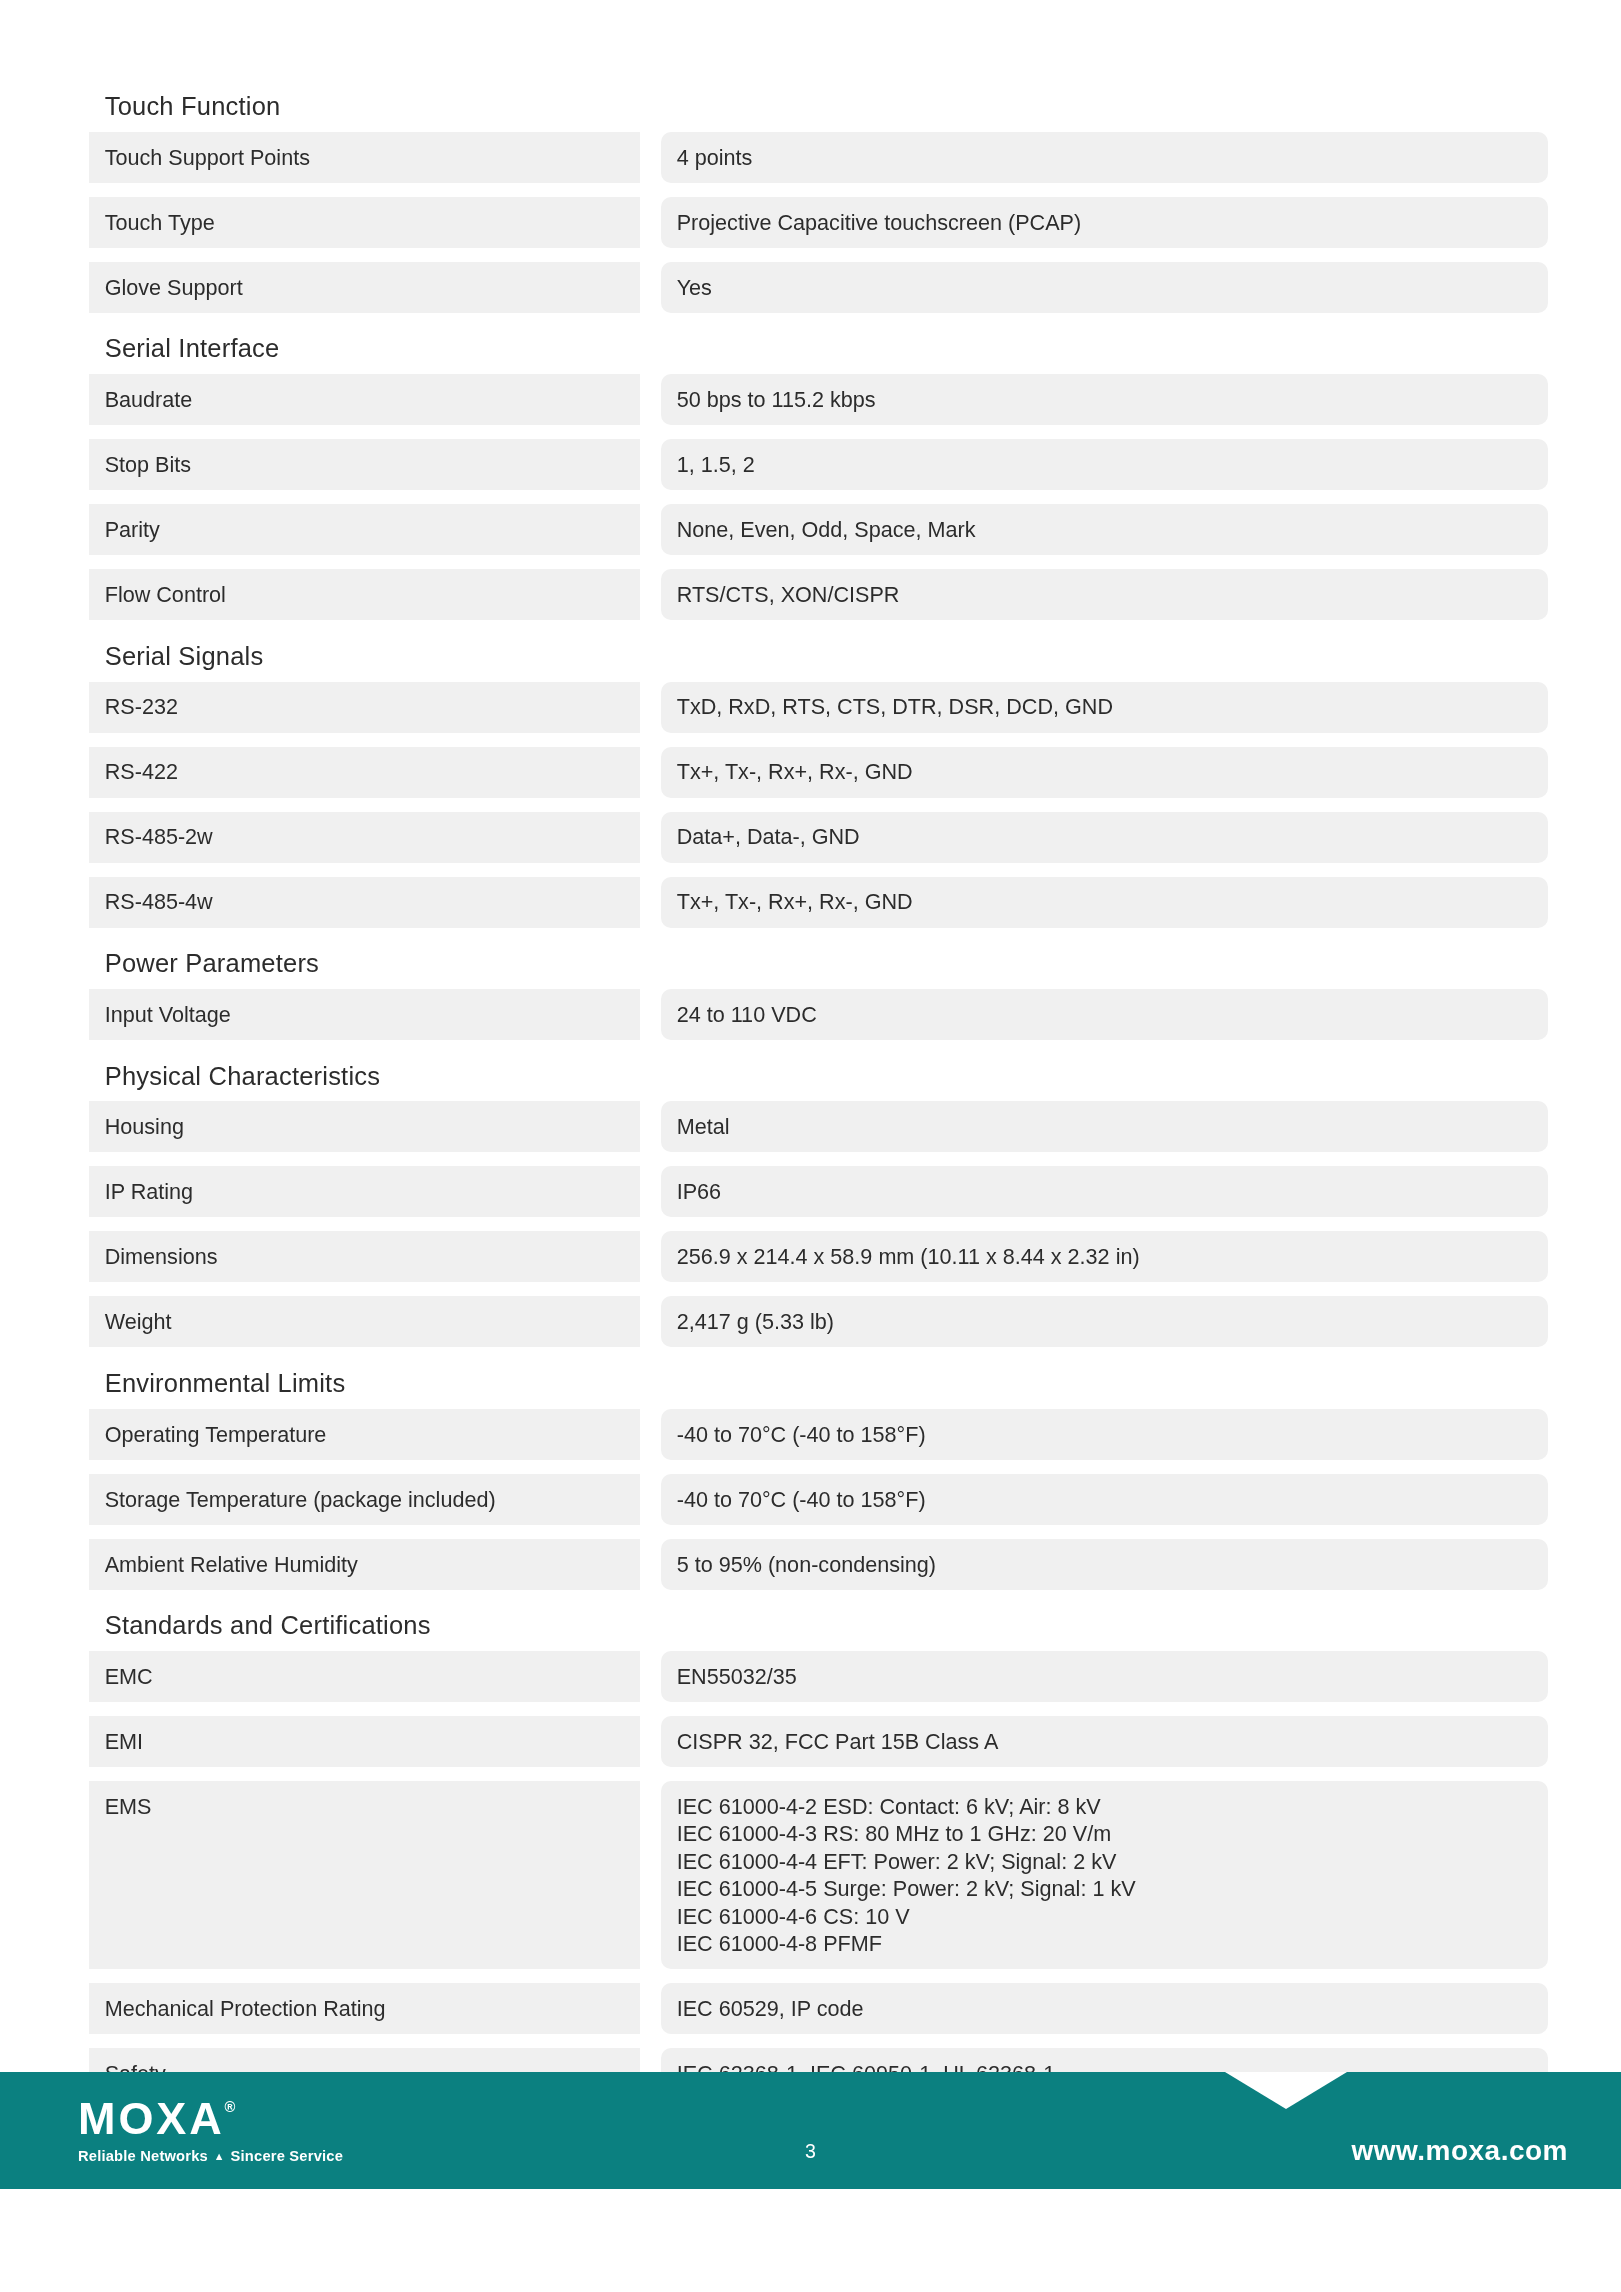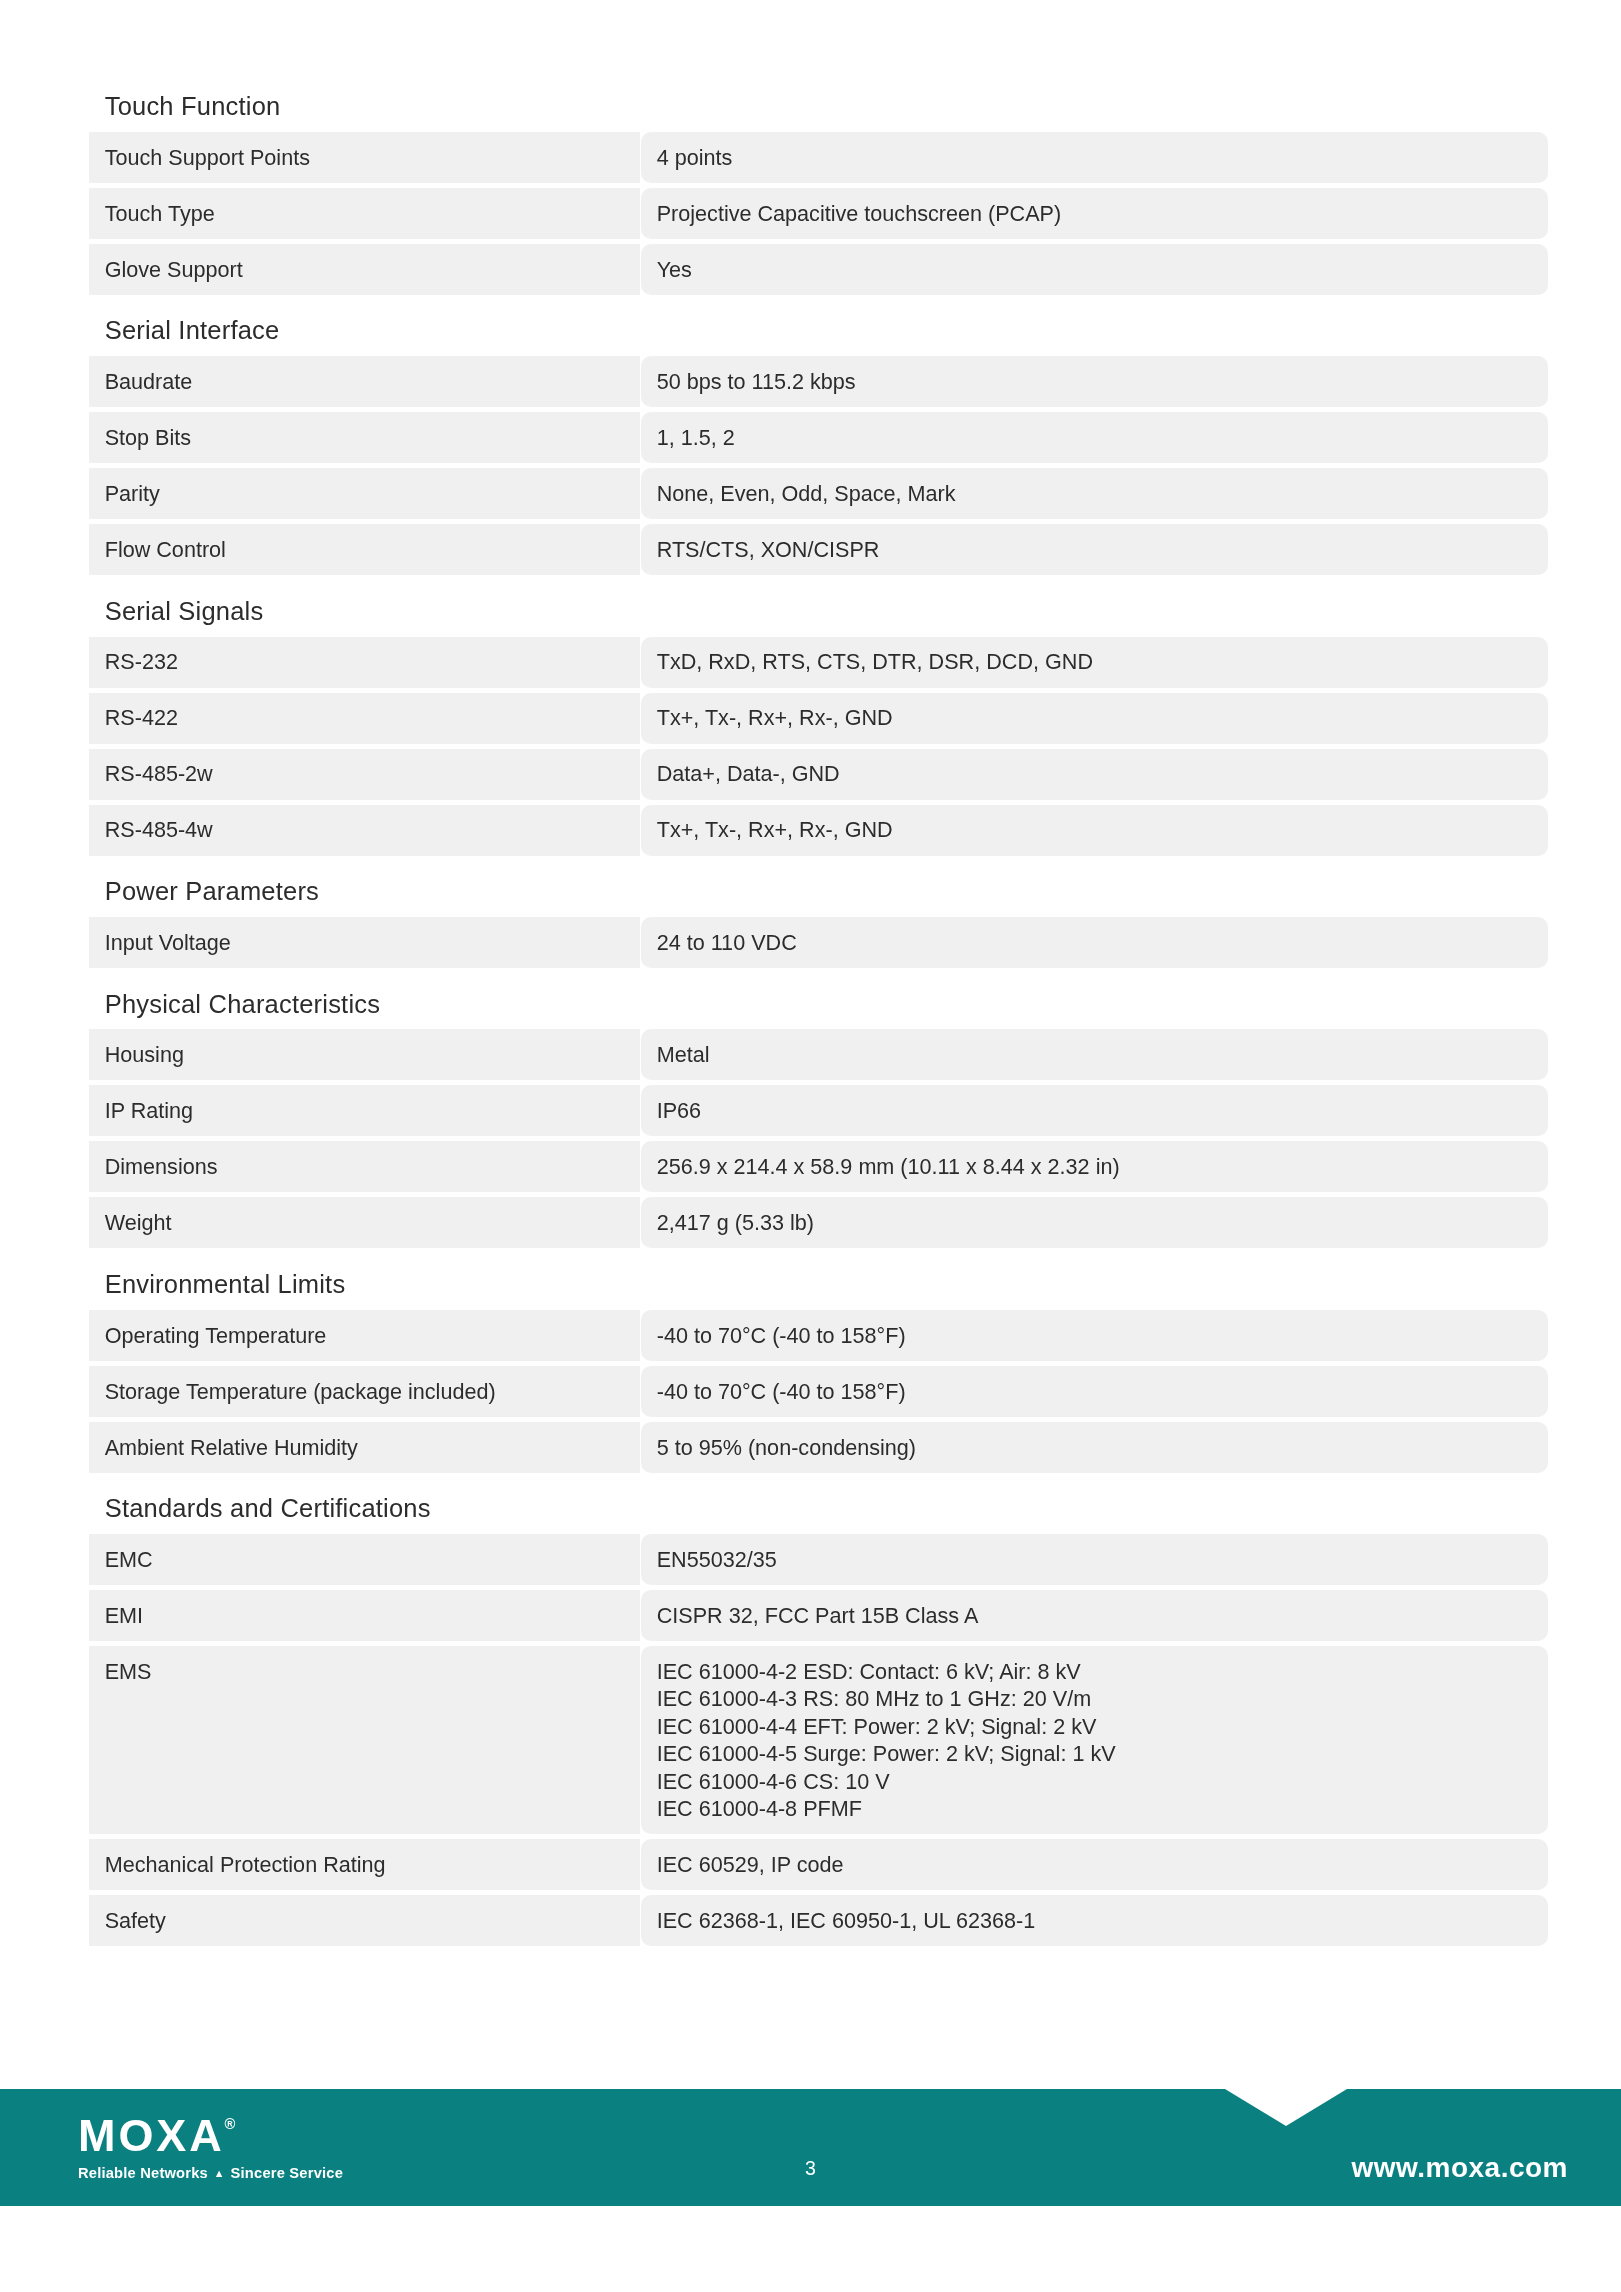--- a/index.html
+++ b/index.html
@@ -24,22 +24,22 @@
     font-size:25.5px;
     font-weight:400;
     color:var(--text);
     margin:21.6px 0 10.8px 15.7px;
     line-height:29px;
     letter-spacing:0.2px;
   }
   section.spec:first-child h2.section-title{margin-top:0;}
   .row{
     display:flex;
-    gap:1px;
-    margin-bottom:5px;
+    gap:21px;
+    margin-bottom:14px;
   }
   .cell{
     background:var(--row-bg);
     padding:0 15.7px;
     display:flex;
     align-items:center;
     min-height:51px;
     font-size:21.6px;
     line-height:27.4px;
     box-sizing:border-box;
@@ -47,21 +47,21 @@
   .cell.label{width:551px;flex:none;}
   .cell.value{flex:1;border-radius:10px;}
   .row.multi .cell{
     align-items:flex-start;
     padding-top:11.8px;
     padding-bottom:11.8px;
   }
   
   footer.page-footer{
     position:absolute;
-    left:0;right:0;bottom:0;
+    left:0;right:0;bottom:17px;
     height:117px;
     background:var(--teal);
   }
   .footer-notch{
     position:absolute;
     top:0;left:1225px;
     width:0;height:0;
     border-left:61px solid transparent;
     border-right:61px solid transparent;
     border-top:37px solid #ffffff;

